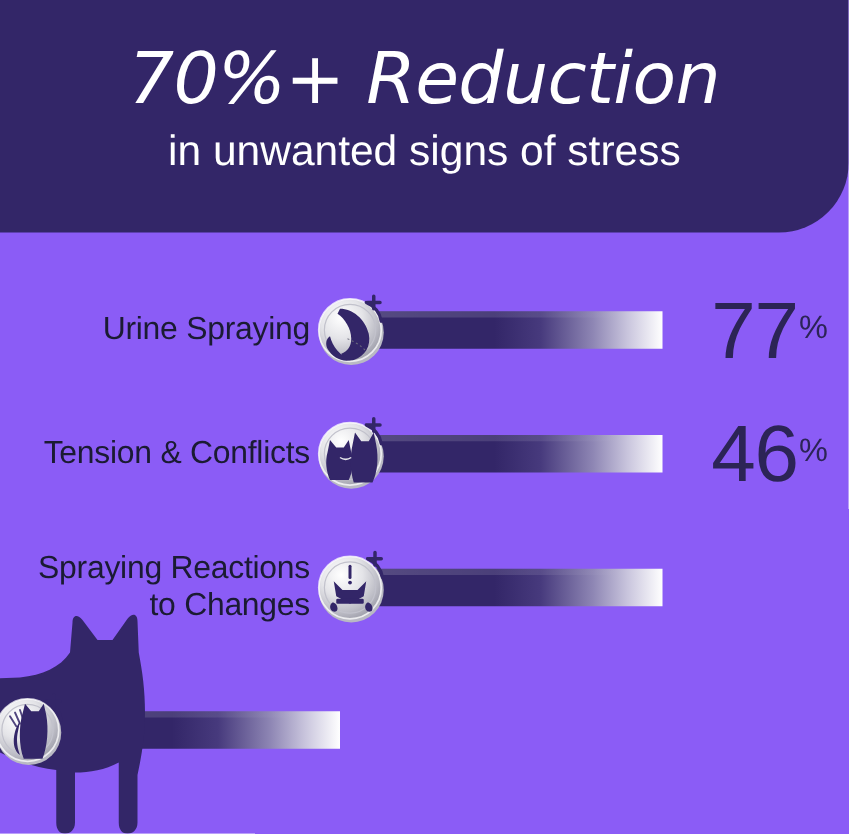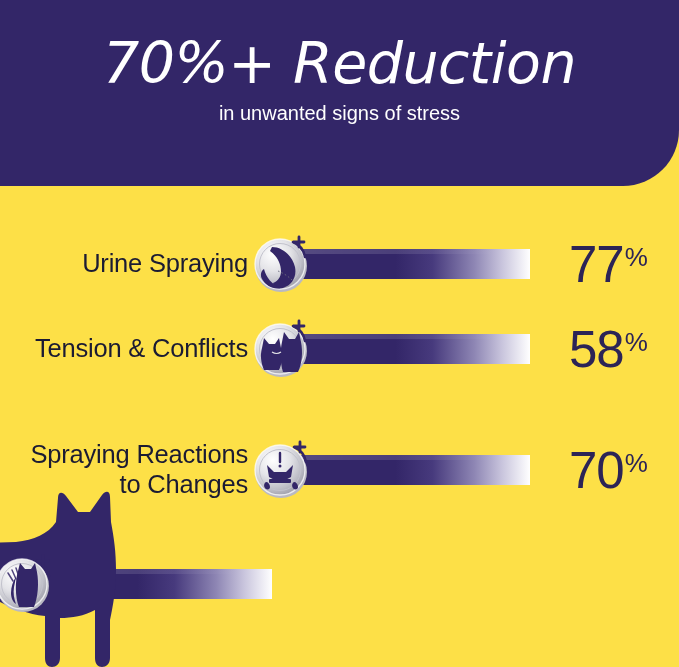--- a/index.html
+++ b/index.html
@@ -8,21 +8,21 @@
     padding: 0;
     background: #ffffff;
   }
   body {
     font-family: "Liberation Sans", sans-serif;
   }
   #infographic {
     position: relative;
     width: 679px;
     height: 667px;
-    background: #fde047;
+    background: #8b5cf6;
     overflow: hidden;
   }
 
   
   .header {
     position: absolute;
     left: 0;
     top: 0;
     width: 679px;
     height: 186px;
@@ -43,21 +43,21 @@
     font-size: 57px;
     font-style: italic;
     font-weight: 400;
     letter-spacing: -0.5px;
     line-height: 1.05;
     white-space: nowrap;
   }
   .subhead {
     color: #ffffff;
     font-family: "Liberation Sans", sans-serif;
-    font-size: 20px;
+    font-size: 34px;
     font-weight: 400;
     letter-spacing: 0px;
     margin-top: 8px;
     white-space: nowrap;
   }
 
   
   .rows {
     position: absolute;
     left: 0;
@@ -67,21 +67,21 @@
   }
   .row {
     position: absolute;
     left: 0;
     width: 679px;
     height: 64px;
     display: flex;
     align-items: center;
   }
   .row-1 { top: 46px; }
-  .row-2 { top: 131px; }
+  .row-2 { top: 145px; }
   .row-3 { top: 252px; }
   .row-4 { top: 366px; }
 
   .row-label {
     width: 258px;
     padding-right: 10px;
     box-sizing: border-box;
     text-align: right;
     color: #1b1b33;
     font-family: "Liberation Sans", sans-serif;
@@ -140,21 +140,21 @@
   
   .pct {
     flex: 0 0 auto;
     width: 110px;
     margin-left: 4px;
     color: #2c2456;
     font-family: "Liberation Sans", sans-serif;
     white-space: nowrap;
   }
   .pct .num {
-    font-size: 51px;
+    font-size: 64px;
     font-weight: 400;
     letter-spacing: -1px;
   }
   .pct .sym {
     font-size: 26px;
     font-weight: 400;
     vertical-align: 16px;
     margin-left: 1px;
   }
 
@@ -272,21 +272,21 @@
                    C51,34 50,46 46,54 L31,54 C28,44 28,33 30,24 Z" fill="#332668"></path>
           <path d="M20,34 C23,36 26,36 29,34" fill="none" stroke="#e4e4e8" stroke-width="1.2"></path>
           <path d="M41,8 C48,11 52,17 53,23" fill="none" stroke="#332668" stroke-width="2.6" stroke-linecap="round"></path>
           <path d="M47,3 L47,13 M42,8 L52,8" stroke="#332668" stroke-width="2.8" stroke-linecap="round"></path>
         </svg>
       </div>
       <div class="bar-wrap">
         <div class="bar"></div>
       </div>
       <div class="pct">
-        <span class="num">58</span><span class="sym">%</span>
+        <span class="num">46</span><span class="sym">%</span>
       </div>
     </div>
 
     <div class="row row-3">
       <div class="row-label">
         <span>Spraying Reactions</span>
         <span class="l2">to Changes</span>
       </div>
       <div class="medallion">
         <svg viewBox="0 0 62 62" width="62" height="62" aria-hidden="true">
@@ -308,23 +308,20 @@
           <path d="M42,43 C44,43 46,45 46,48 C46,50 44,51 42,50 C40,49 39,45 42,43 Z" fill="#332668"></path>
           <path d="M28,14 L28,23" stroke="#332668" stroke-width="2.4" stroke-linecap="round"></path>
           <circle cx="28" cy="27" r="1.5" fill="#332668"></circle>
           <path d="M42,8 C49,11 53,17 54,23" fill="none" stroke="#332668" stroke-width="2.6" stroke-linecap="round"></path>
           <path d="M48,3 L48,13 M43,8 L53,8" stroke="#332668" stroke-width="2.8" stroke-linecap="round"></path>
         </svg>
       </div>
       <div class="bar-wrap">
         <div class="bar"></div>
       </div>
-      <div class="pct">
-        <span class="num">70</span><span class="sym">%</span>
-      </div>
     </div>
 
     <div class="row row-4">
       <div class="medallion">
         <svg viewBox="0 0 62 62" width="62" height="62" aria-hidden="true">
           <defs>
             <radialGradient id="silver4" cx="36%" cy="30%" r="76%">
               <stop offset="0%" stop-color="#ffffff"></stop>
               <stop offset="45%" stop-color="#e4e4e8"></stop>
               <stop offset="78%" stop-color="#bdbdc6"></stop>

